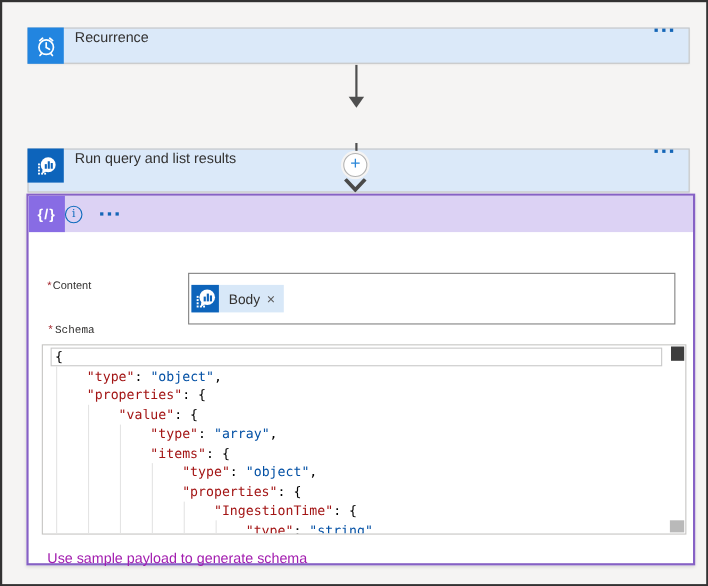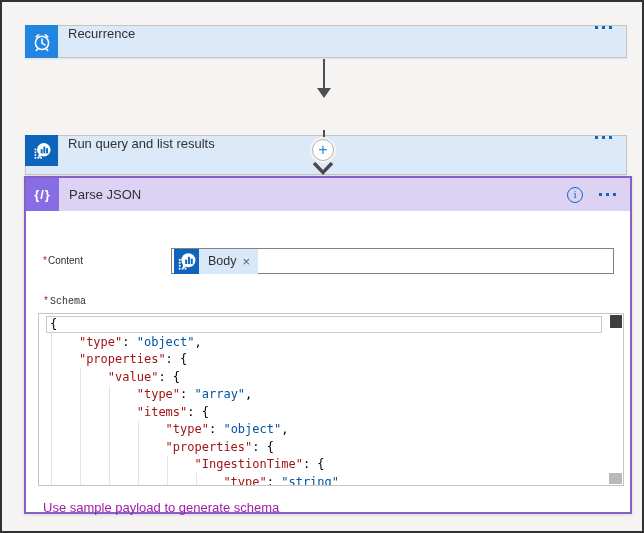--- a/index.html
+++ b/index.html
@@ -36,21 +36,21 @@
   #parse-header .step-icon{margin:0;}
   .info-circle{
     width:16px;height:16px;border-radius:50%;border:1.4px solid #0f6cbd;color:#0f6cbd;
     box-sizing:border-box;display:flex;align-items:center;justify-content:center;
     font-family:"DejaVu Serif",serif;font-size:10px;line-height:1;margin-right:16px;cursor:pointer;
   }
   #parse-body{position:relative;height:301px;}
   .field-label{position:absolute;left:17px;font-size:10px;}
   .req{color:#a4262c;margin-right:1px;}
   #content-input{
-    position:absolute;left:145px;top:37px;width:443px;height:26px;box-sizing:border-box;
+    position:absolute;left:145px;top:37px;width:443px;height:47px;box-sizing:border-box;
     border:1px solid #828282;background:#fff;display:flex;align-items:center;padding:2px;cursor:text;
   }
   #content-token{display:flex;align-items:center;background:#d8e8f8;height:25px;cursor:default;}
   #content-token .tok-icon{width:25px;height:25px;flex:0 0 25px;}
   #content-token .tok-label{font-size:12.5px;padding:0 6px 0 9px;}
   #content-token .tok-close{font-size:13px;color:#5b5b5b;padding:0 8px 0 0;cursor:pointer;}
   
   #schema-editor{
     position:absolute;left:12px;top:102px;width:586px;height:173px;box-sizing:border-box;
     border:1px solid #c6c5c3;background:#fff;overflow:hidden;cursor:text;
@@ -121,21 +121,20 @@
   </div>
   <svg style="position:absolute;left:310px;top:160px;" width="22" height="13">
     <polyline points="2,1 11,10.5 20,1" fill="none" stroke="#4a4a4a" stroke-width="3.4"></polyline>
   </svg>
 
   <div id="parse-card">
     <div id="parse-header">
       <div class="step-icon" style="background:#886ce4;">
         <span style="color:#fff;font-size:13px;font-weight:bold;letter-spacing:1px;">{/}</span>
       </div>
-      <div class="step-title">Parse JSON</div>
       <div class="info-circle">
         <span>i</span>
       </div>
       <div class="more-dots">
           <i></i>
           <i></i>
           <i></i>
         </div>
     </div>
 

